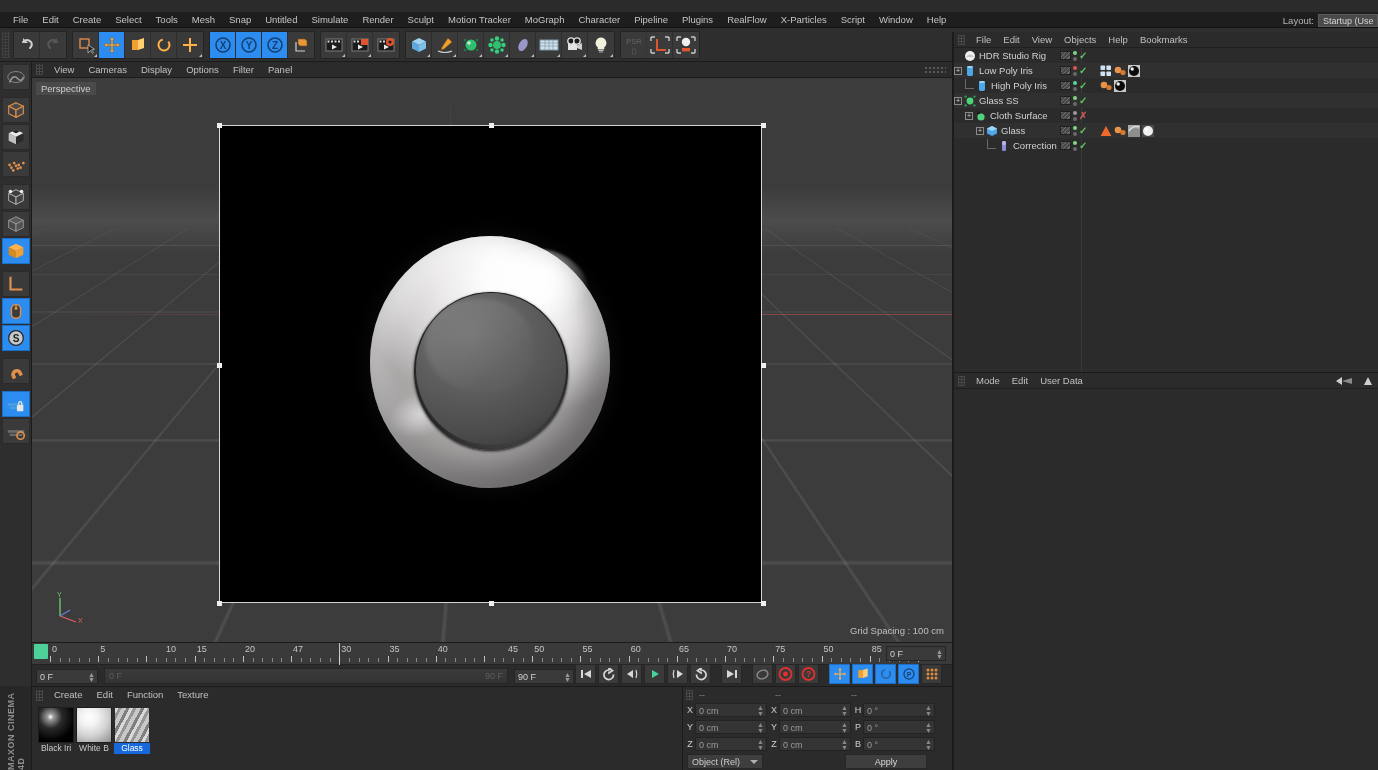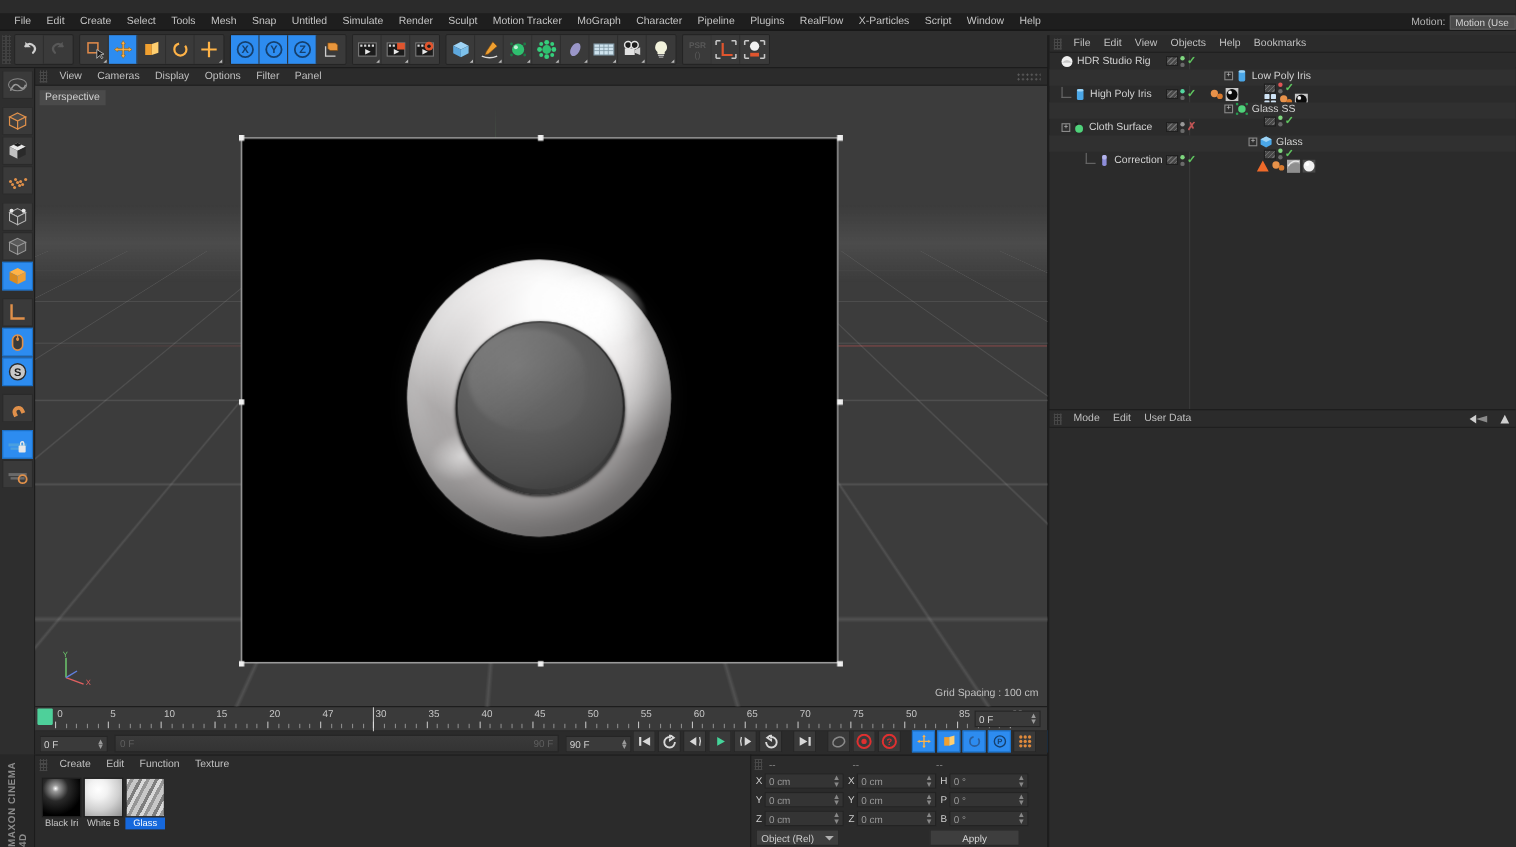--- a/index.html
+++ b/index.html
@@ -307,21 +307,21 @@
     background-image:repeating-linear-gradient(0deg,#666 0 1px,transparent 1px 3px),
                      repeating-linear-gradient(90deg,#666 0 1px,transparent 1px 3px);
     opacity:.5;
   }
   .om-menu { font-size:9.5px; color:#c0c0c0; padding:0 6px; height:16px; line-height:16px; cursor:default; }
   .om-body { position:relative; height:324px; }
   .om-divider { position:absolute; left:127px; top:0; width:1px; height:324px; background:#3a3a3a; }
   .om-row {
     position:relative; height:15px; display:flex; align-items:center; cursor:default;
   }
-  .om-row.alt { background:#303030;flex-direction:column; }
+  .om-row.alt { background:#303030; }
   .om-tree { width:106px; display:flex; align-items:center; position:relative; }
   .om-expand {
     width:8px; height:8px; border:1px solid #8a8a8a; font-size:7px; line-height:6px;
     text-align:center; color:#d0d0d0; margin-right:2px; background:#2f2f2f;
   }
   .om-corner {
     width:9px; height:10px; border-left:1px solid #6a6a6a; border-bottom:1px solid #6a6a6a;
     margin-right:2px; margin-top:-4px;
   }
   .om-icon { width:12px; height:12px; margin-right:3px; flex:0 0 12px; }
@@ -372,22 +372,22 @@
       <div class="menu-item">Character</div>
       <div class="menu-item">Pipeline</div>
       <div class="menu-item">Plugins</div>
       <div class="menu-item">RealFlow</div>
       <div class="menu-item">X-Particles</div>
       <div class="menu-item">Script</div>
       <div class="menu-item">Window</div>
       <div class="menu-item">Help</div>
     </div>
   <div class="layout-box">
-    <span class="layout-lbl">Motion:</span>
-    <span class="layout-sel">Motion (Use</span>
+    <span class="layout-lbl">Layout:</span>
+    <span class="layout-sel">Startup (Use</span>
   </div>
 
   <div class="toolbar">
     <div class="tb-grip"></div>
 
     <div class="tb-group">
       <div class="tb-btn">
         <svg width="18" height="18" viewBox="0 0 18 18">
           <path d="M5 6 Q9 2 13 6 Q15 9 12 12" stroke="#cfcfcf" stroke-width="2" fill="none" stroke-linecap="round"></path>
           <path d="M5 2 L5 7 L10 7 Z" fill="#cfcfcf"></path>
@@ -781,35 +781,35 @@
     </div>
   </div>
 
   <div class="timeline">
     <div class="tl-ruler" id="tlruler">
       <div class="tl-green"></div>
     <div class="tl-tick-lbl" style="left: 20px;">0</div>
         <div class="tl-tick major" style="left: 18px;"></div>
         <div class="tl-tick-lbl" style="left: 68.2222px;">5</div>
         <div class="tl-tick major" style="left: 66.2222px;"></div>
-        <div class="tl-tick-lbl" style="left: 117px;">10</div>
+        <div class="tl-tick-lbl" style="left: 134px;">10</div>
         <div class="tl-tick major" style="left: 114.444px;"></div>
         <div class="tl-tick-lbl" style="left: 164.667px;">15</div>
         <div class="tl-tick major" style="left: 162.667px;"></div>
         <div class="tl-tick-lbl" style="left: 212.889px;">20</div>
         <div class="tl-tick major" style="left: 210.889px;"></div>
         <div class="tl-tick-lbl" style="left: 261.111px;">47</div>
         <div class="tl-tick major" style="left: 259.111px;"></div>
         <div class="tl-tick-lbl" style="left: 309.333px;">30</div>
         <div class="tl-tick major" style="left: 307.333px;"></div>
         <div class="tl-tick-lbl" style="left: 357.556px;">35</div>
         <div class="tl-tick major" style="left: 355.556px;"></div>
         <div class="tl-tick-lbl" style="left: 405.778px;">40</div>
         <div class="tl-tick major" style="left: 403.778px;"></div>
-        <div class="tl-tick-lbl" style="left: 454px;">45</div>
+        <div class="tl-tick-lbl" style="left: 476px;">45</div>
         <div class="tl-tick major" style="left: 452px;"></div>
         <div class="tl-tick-lbl" style="left: 502.222px;">50</div>
         <div class="tl-tick major" style="left: 500.222px;"></div>
         <div class="tl-tick-lbl" style="left: 550.444px;">55</div>
         <div class="tl-tick major" style="left: 548.444px;"></div>
         <div class="tl-tick-lbl" style="left: 598.667px;">60</div>
         <div class="tl-tick major" style="left: 596.667px;"></div>
         <div class="tl-tick-lbl" style="left: 646.889px;">65</div>
         <div class="tl-tick major" style="left: 644.889px;"></div>
         <div class="tl-tick-lbl" style="left: 695.111px;">70</div>

